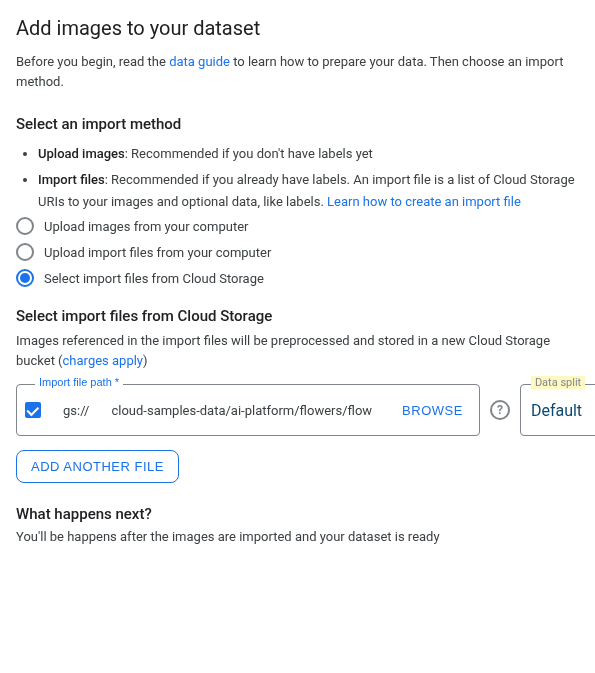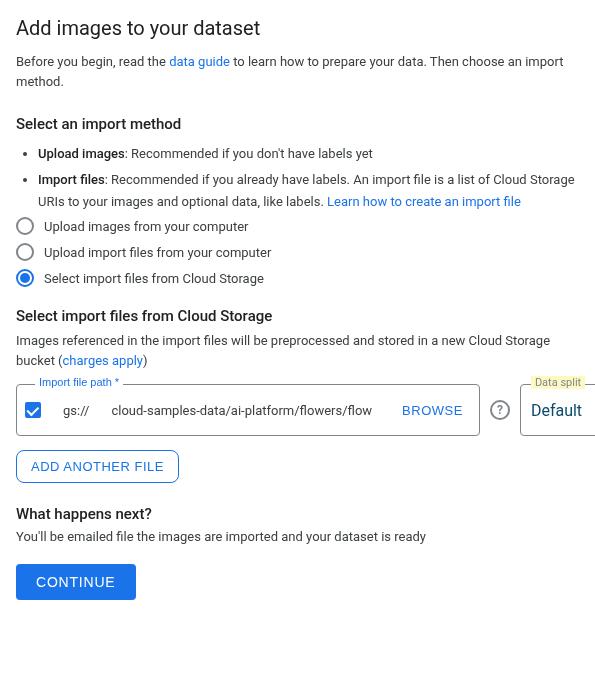--- a/index.html
+++ b/index.html
@@ -323,18 +323,17 @@
         </div>
       </div>
 
     </div>
 
     <button class="add-file-btn">ADD ANOTHER FILE</button>
   </div>
 
   <div class="what-next">
     <h2>What happens next?</h2>
-    <p>You'll be emailed file the images are imported and your dataset is ready</p>
+    <p>You'll be happens after the images are imported and your dataset is ready</p>
   </div>
 
-  <button class="continue-btn">CONTINUE</button>
 
 </div>
 
 </body></html>

